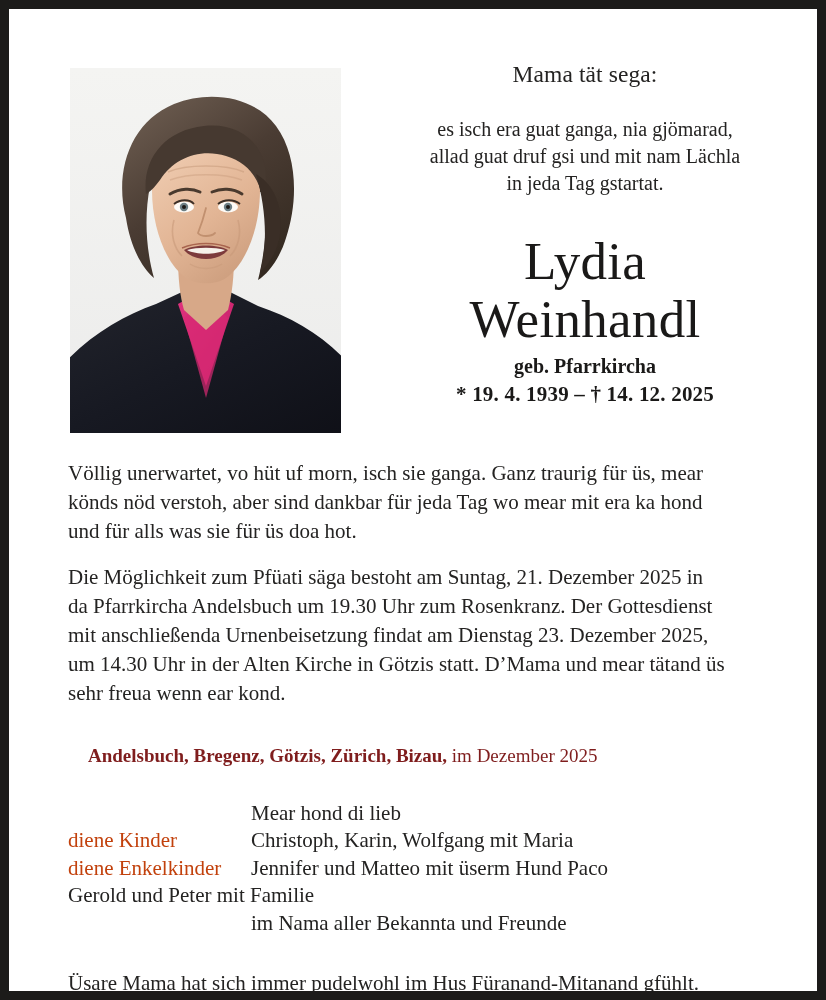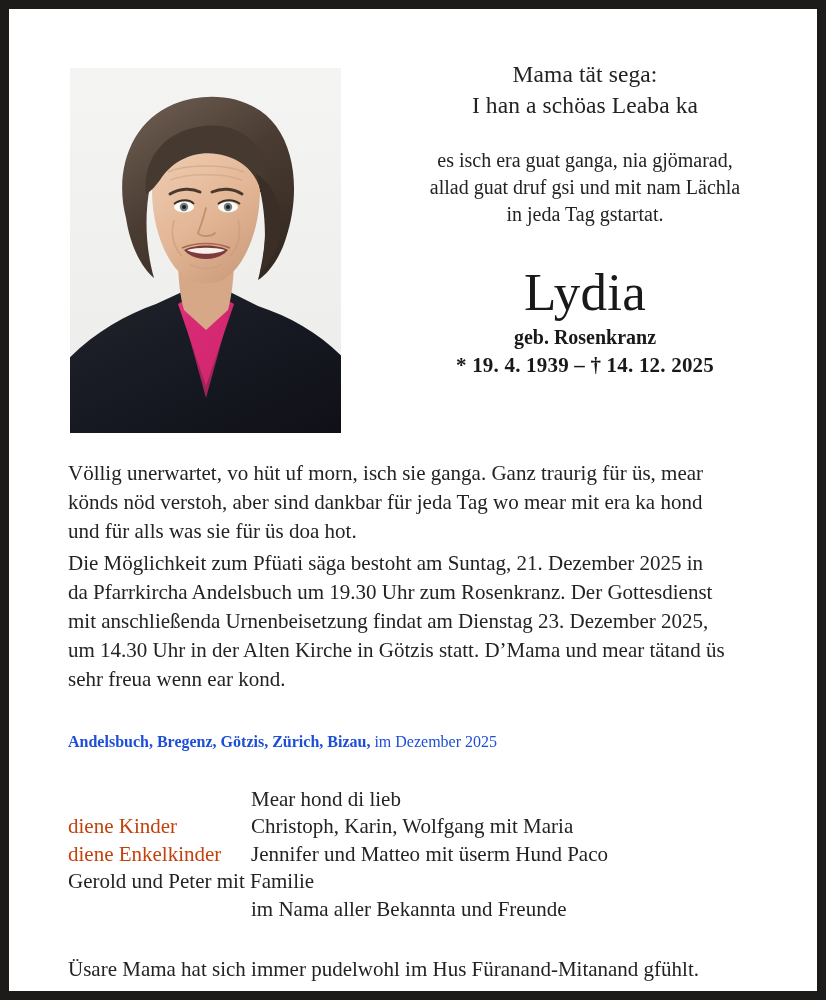--- a/index.html
+++ b/index.html
@@ -108,27 +108,28 @@
     left: 59px;
     top: 450px;
     width: 704px;
     color: #242322;
   }
   .para {
     font-size: 21px;
     line-height: 29.2px;
     color: #242322;
   }
-  .para + .para { margin-top: 2px; }
+  .para + .para { margin-top: 16px; }
 
   .place-line {
     margin-top: 32px;
-    font-size: 16px;
+    font-size: 19px;
     line-height: 29px;
-    color: #1d4ed8;
+    color: #7f1d1d;
+    margin-left: 20px;
   }
   .place-line b { font-weight: bold; }
 
   
   .family {
     margin-top: 30px;
     font-size: 21px;
     line-height: 27.5px;
     color: #242322;
   }
@@ -236,31 +237,31 @@
           <path d="M 104 152 C 100 166 104 180 112 188" stroke="#c89a79" stroke-width="1.6" fill="none" opacity="0.6"></path>
           <path d="M 168 152 C 172 166 168 180 160 188" stroke="#c89a79" stroke-width="1.6" fill="none" opacity="0.6"></path>
 
           <path d="M 120 196 C 130 202 142 202 152 196" stroke="#c89a79" stroke-width="1.4" fill="none" opacity="0.5"></path>
         </svg>
       </div>
 
       <div class="verse-col">
         <div class="verse-head">
           <div>Mama tät sega:</div>
-          <div>I han a schöas Leaba ka</div>
         </div>
         <div class="verse-body">
           <div>es isch era guat ganga, nia gjömarad,</div>
           <div>allad guat druf gsi und mit nam Lächla</div>
           <div>in jeda Tag gstartat.</div>
         </div>
 
         <div class="name-block">
           <div class="given-name">Lydia</div>
-          <div class="nee">geb. Rosenkranz</div>
+          <div class="family-name">Weinhandl</div>
+          <div class="nee">geb. Pfarrkircha</div>
           <div class="dates">* 19. 4. 1939 – † 14. 12. 2025</div>
         </div>
       </div>
     </div>
 
     <div class="body-block">
 
       <div class="para">
         <div>Völlig unerwartet, vo hüt uf morn, isch sie ganga. Ganz traurig für üs, mear</div>
         <div>könds nöd verstoh, aber sind dankbar für jeda Tag wo mear mit era ka hond</div>

